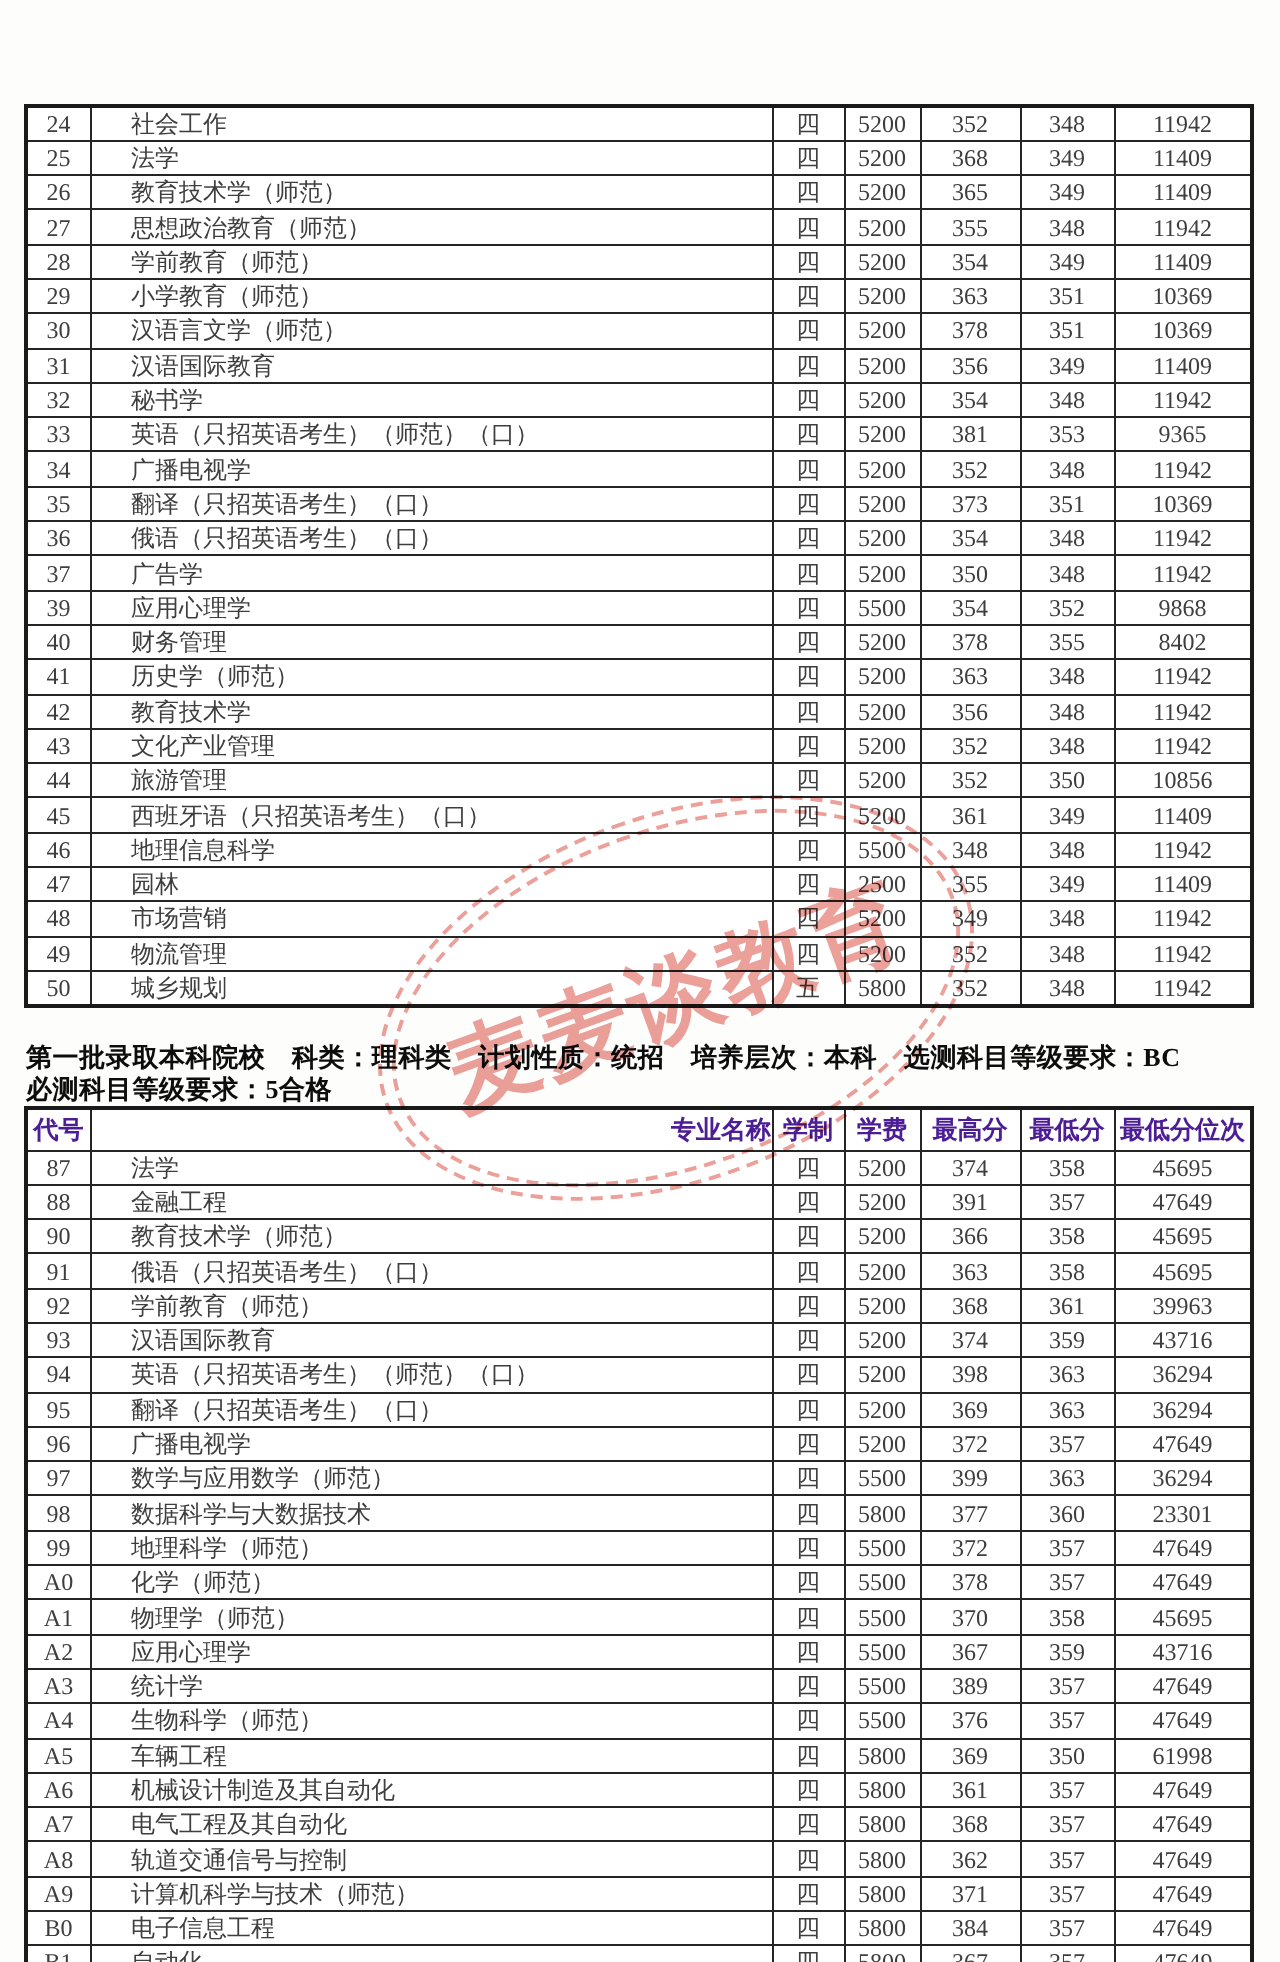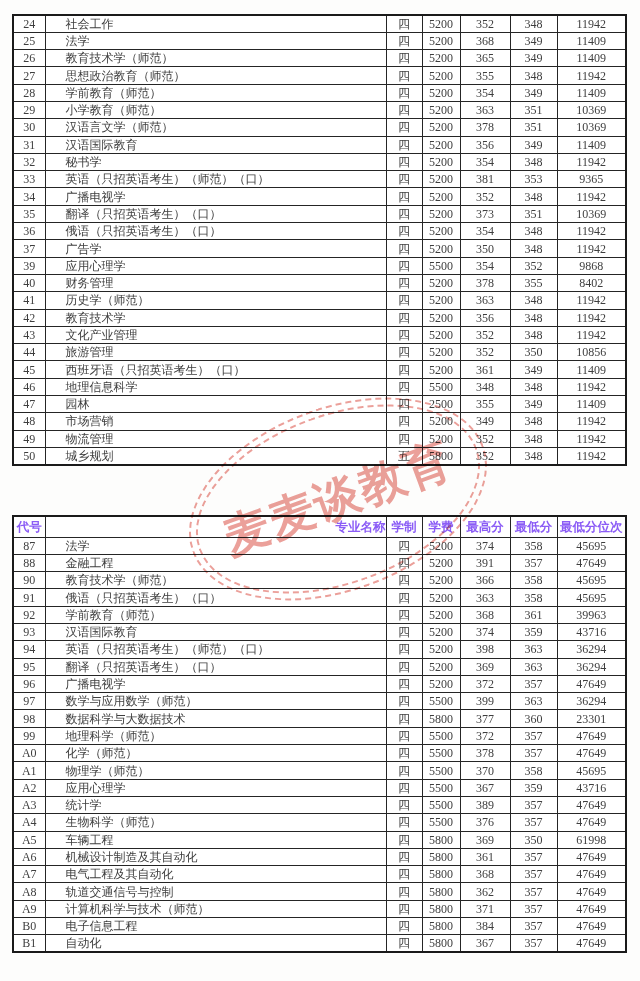--- a/index.html
+++ b/index.html
@@ -28,26 +28,26 @@
     text-align: center;
     color: #3e3e3e;
     white-space: nowrap;
     overflow: hidden;
     padding: 0;
   }
   .doc-table th {
     height: 21px;
     font-size: 12.5px;
     font-weight: bold;
-    color: #8b5cf6;
+    color: #4c1d95;
     text-align: center;
   }
   .doc-table th.c1 { text-align: right; padding-left: 6px; }
   .doc-table td.c1 { text-align: left; padding-left: 20px; }
-  .doc-table { border: 2px solid #1a1a1a; }
+  .doc-table { border: 2px solid #1a1a1a; margin-top: 38px; }
   .section-header {
     position: absolute;
     left: 13px;
     top: 483px;
     width: 612px;
     font-size: 13px;
     font-weight: bold;
     color: #0d0d0d;
     line-height: 15.5px;
     letter-spacing: 0.3px;

